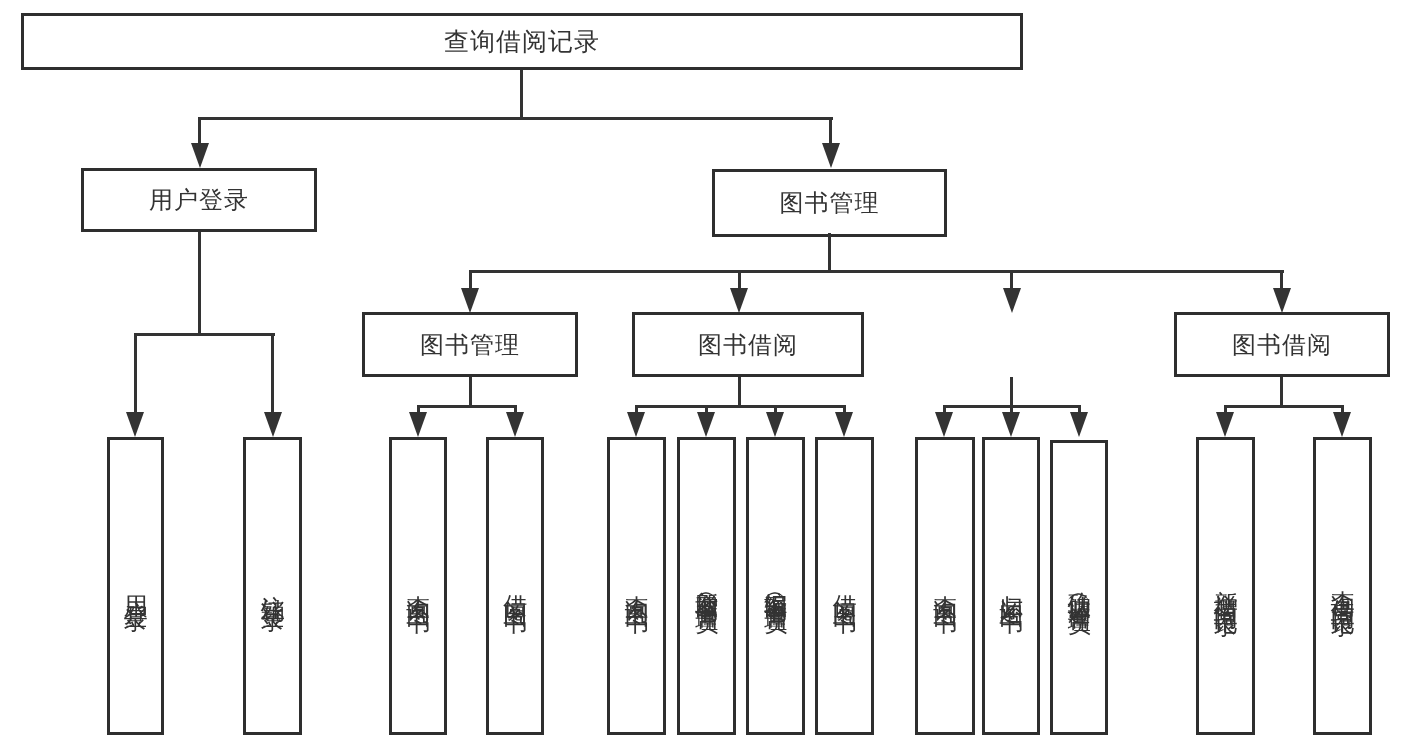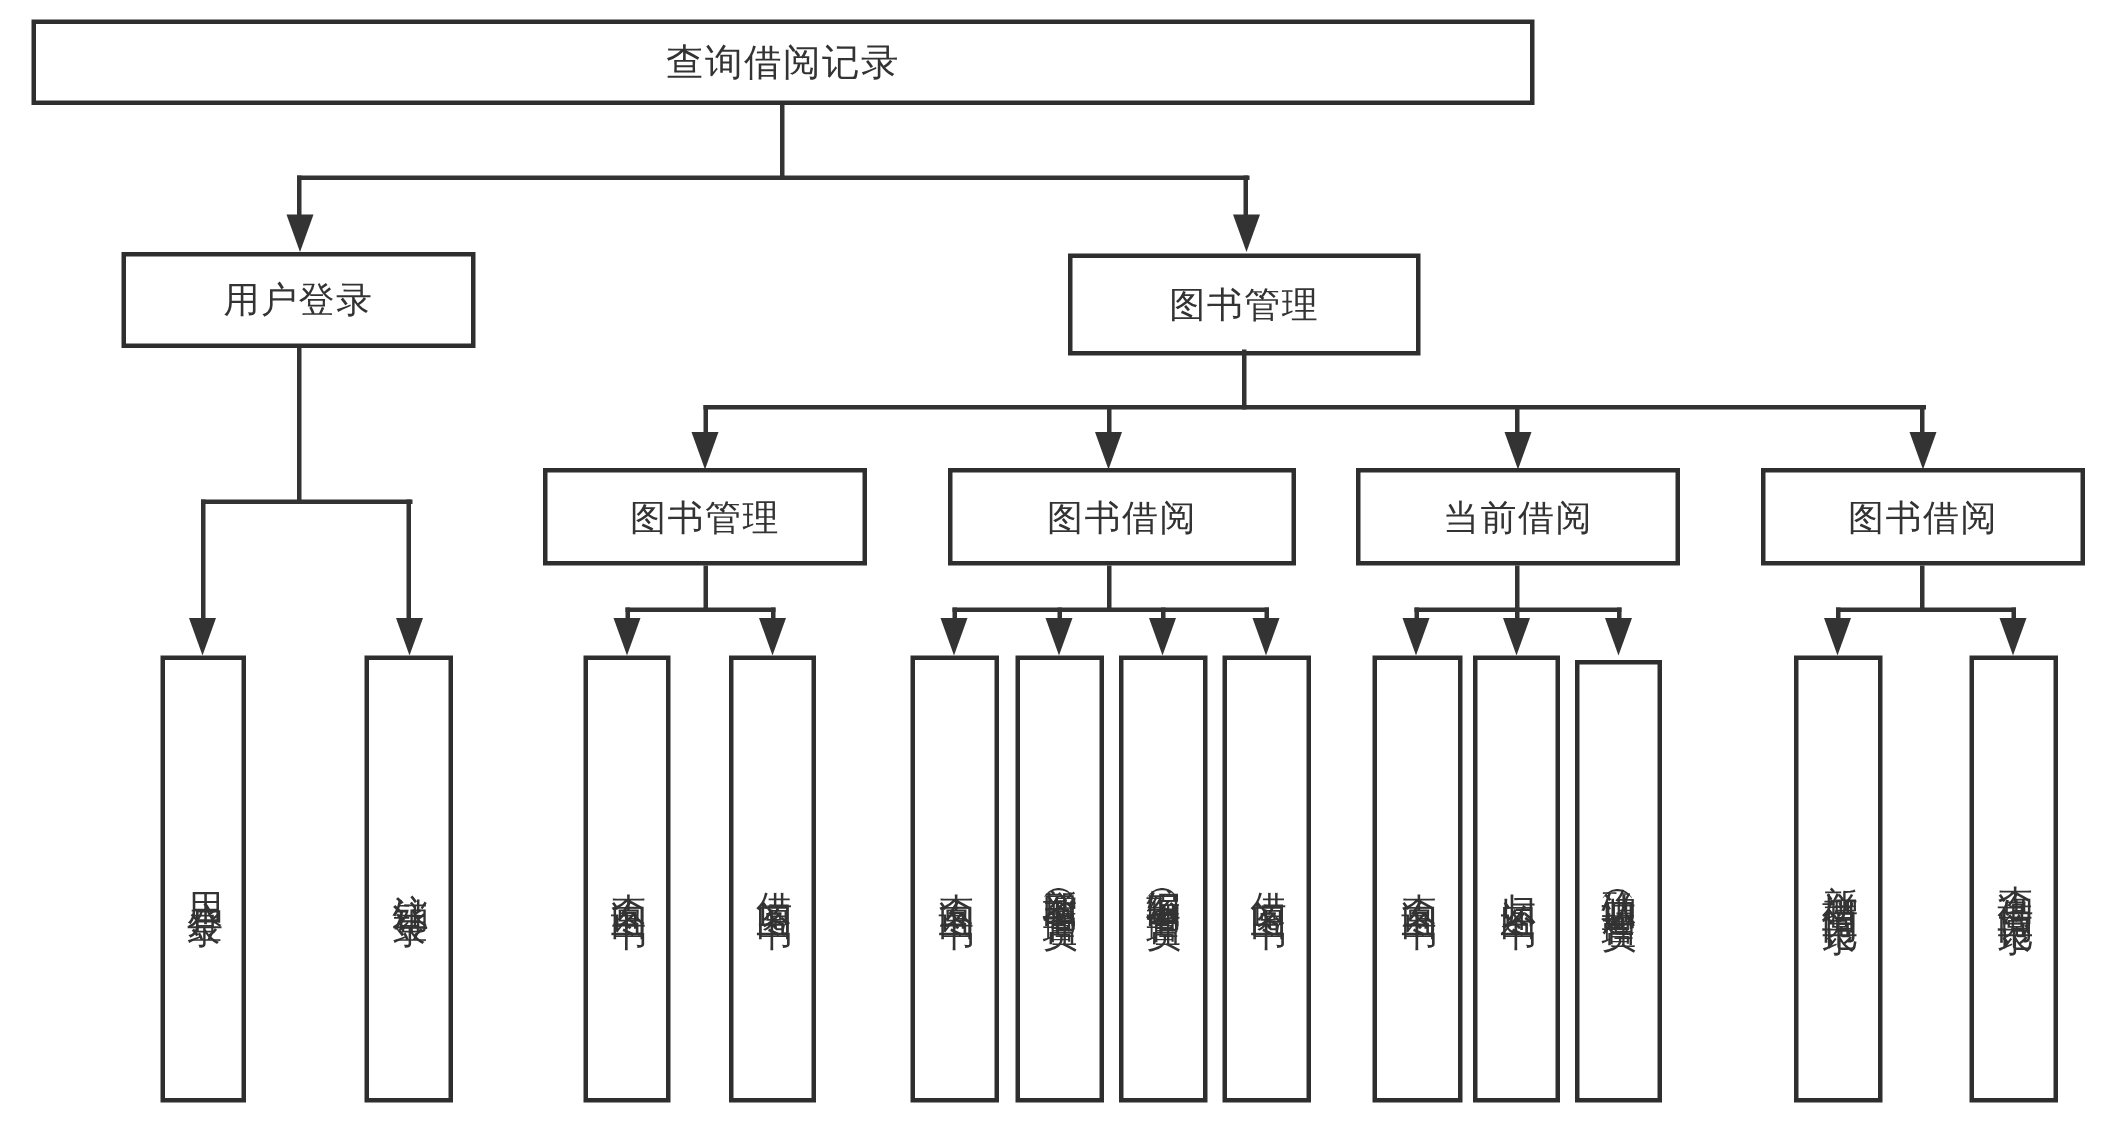--- a/index.html
+++ b/index.html
@@ -97,23 +97,20 @@
   <div class="ah" style="left:1003px;top:288px;"></div>
   <div class="ln" style="left:1280px;top:270px;width:3px;height:20px;"></div>
   <div class="ah" style="left:1273px;top:288px;"></div>
 
   <div class="box" style="left:362px;top:312px;width:216px;height:65px;">
     <span>图书管理</span>
   </div>
   <div class="box" style="left:632px;top:312px;width:232px;height:65px;">
     <span>图书借阅</span>
   </div>
-  <div class="box" style="left:904px;top:312px;width:216px;height:65px;">
-    <span>当前借阅</span>
-  </div>
   <div class="box" style="left:1174px;top:312px;width:216px;height:65px;">
     <span>图书借阅</span>
   </div>
 
   <div class="ln" style="left:469px;top:377px;width:3px;height:31px;"></div>
   <div class="ln" style="left:417px;top:405px;width:100px;height:3px;"></div>
   <div class="ln" style="left:417px;top:405px;width:3px;height:12px;"></div>
   <div class="ah" style="left:409px;top:412px;"></div>
   <div class="ln" style="left:514px;top:405px;width:3px;height:12px;"></div>
   <div class="ah" style="left:506px;top:412px;"></div>

